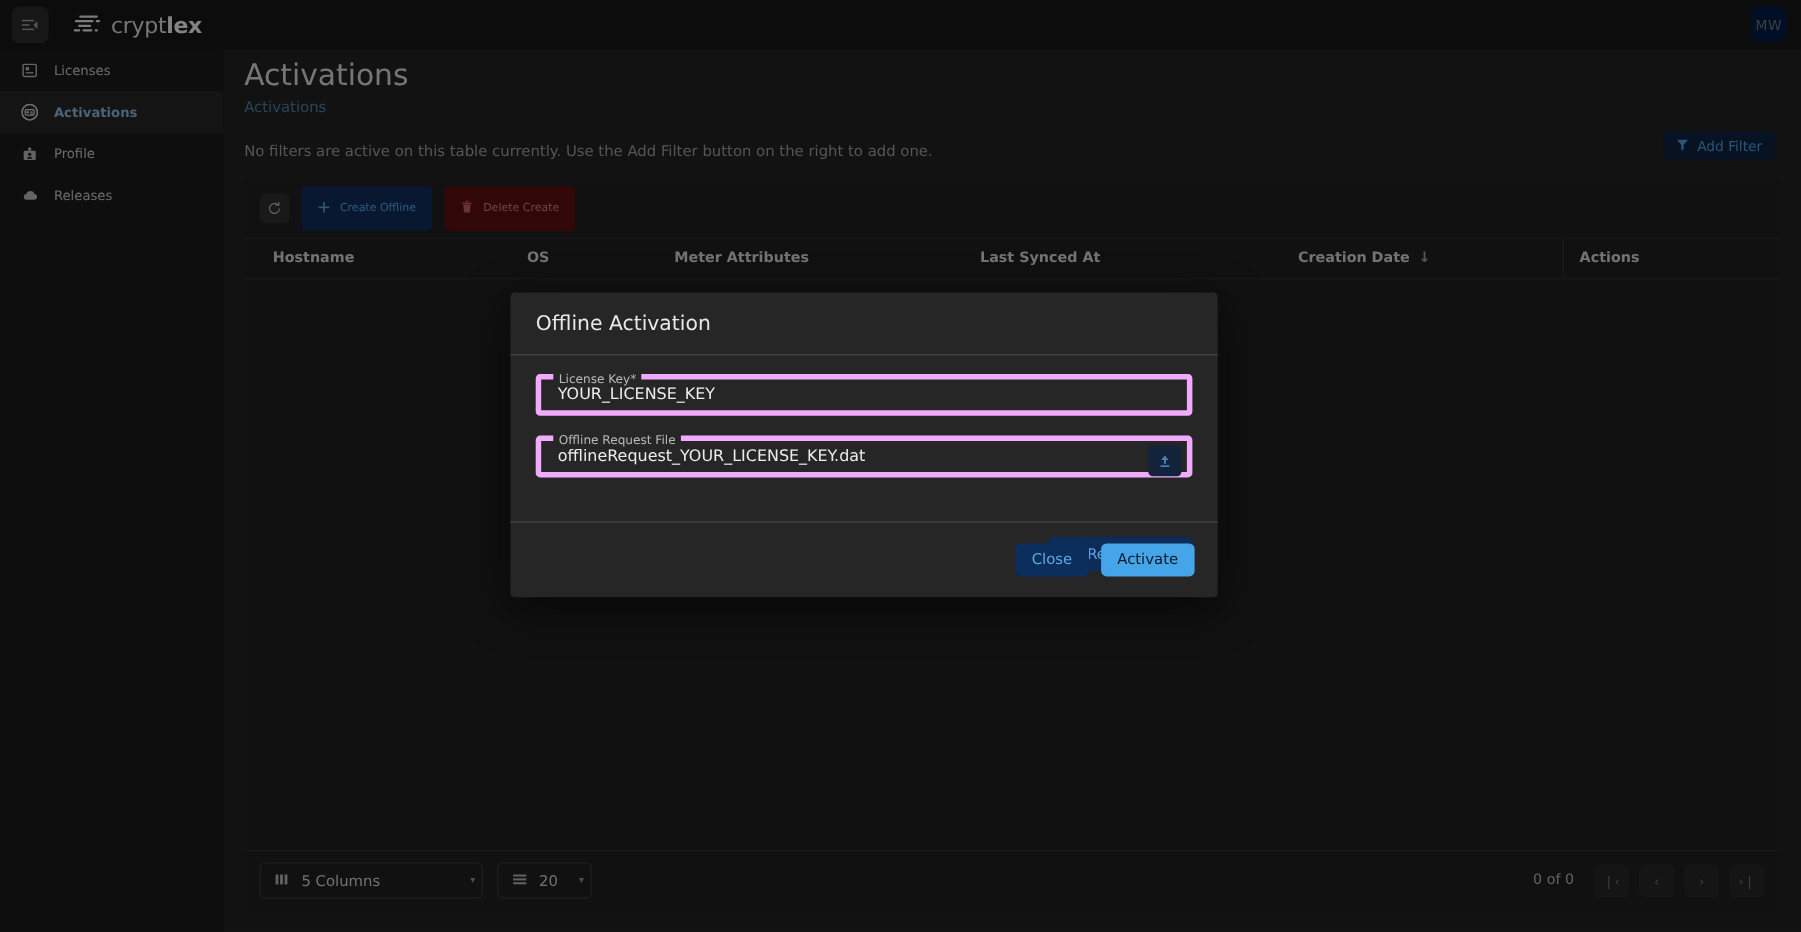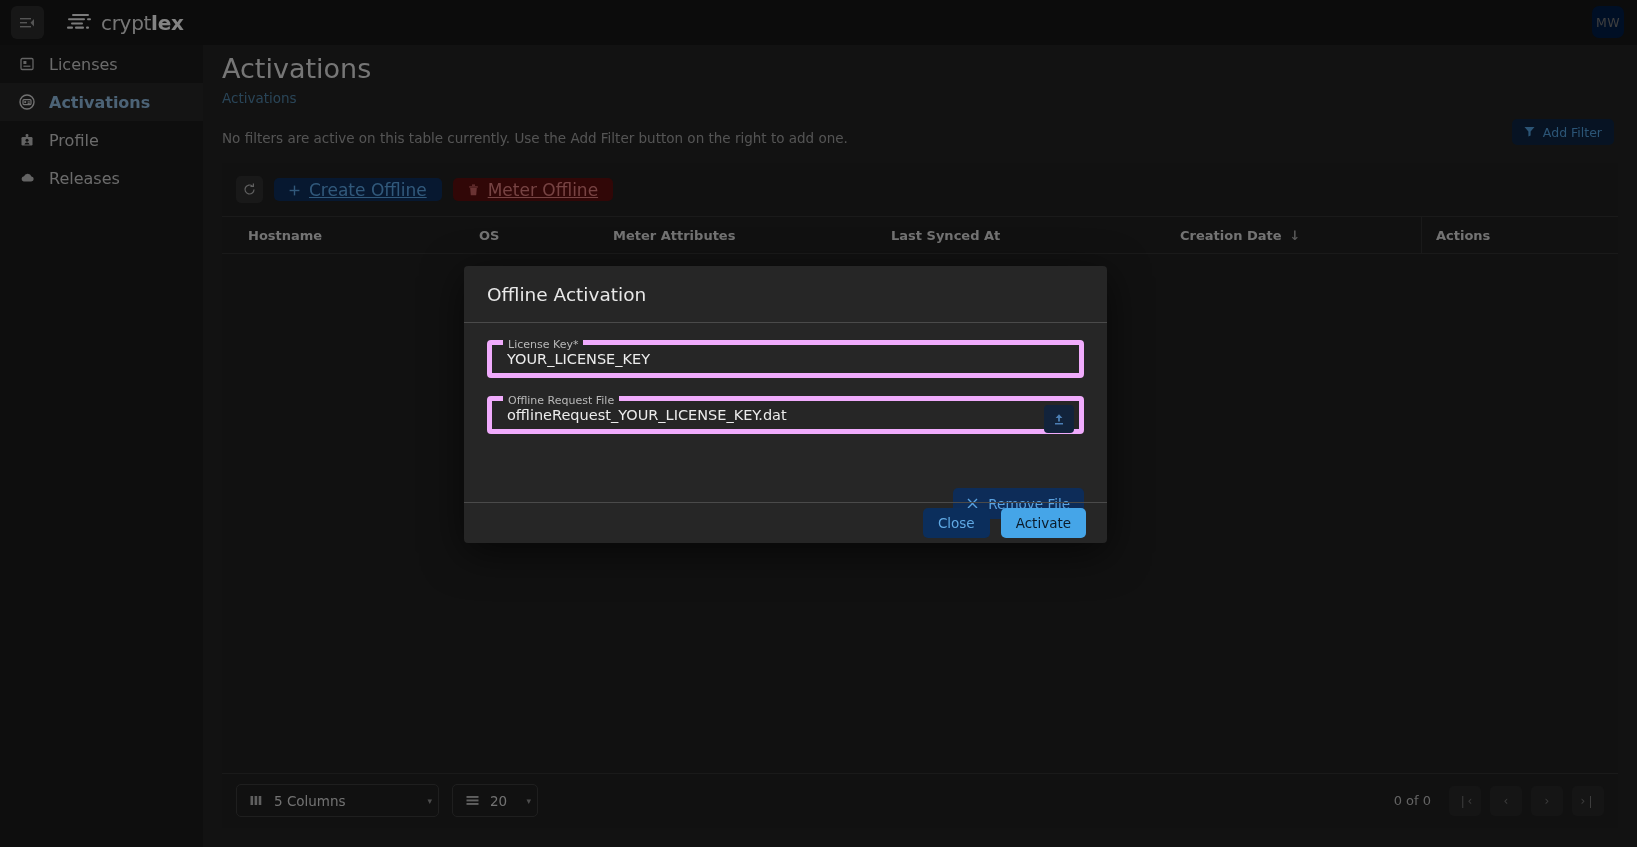--- a/index.html
+++ b/index.html
@@ -43,21 +43,21 @@
   }
 
   
   .sidebar {
     position: absolute; top: 45px; left: 0; width: 203px; height: 802px;
     background: #1a1a1a;
   }
   .nav-item {
     display: flex; align-items: center; gap: 13px;
     height: 38px; padding-left: 18px; cursor: pointer;
-    color: #c3c3c3; font-size: 16px;
+    color: #c3c3c3; font-size: 12px;
   }
   .nav-item .ico { width: 18px; display: flex; align-items: center; justify-content: center; }
   .nav-item.active { background: #262626; color: #8ab4d8; font-weight: 700; }
   .nav-item.active .ico svg { fill: #cfcfcf; }
 
   
   .main {
     position: absolute; top: 45px; left: 203px;
     width: 1434px; height: 802px;
     background: #222222;
@@ -97,23 +97,23 @@
   .toolbar {
     height: 53px; display: flex; align-items: center; gap: 11px;
     padding-left: 14px;
   }
   .icon-btn {
     width: 27px; height: 27px; background: #2e2e2e; border-radius: 5px;
     display: flex; align-items: center; justify-content: center;
     cursor: pointer;
   }
   .tbtn {
-    height: 23px; padding: 0 15px; border-radius: 5px;
+    height: 41px; padding: 0 15px; border-radius: 5px;
     display: flex; align-items: center; gap: 9px;
-    font-size: 17px; cursor: pointer; text-decoration: underline;
+    font-size: 10px; cursor: pointer;
   }
   .tbtn.create { background: #0d2c58; color: #5aa2e0; }
   .tbtn.delete { background: #5a0d0d; color: #d87a7a; }
 
   .thead {
     height: 38px; border-top: 1px solid #303030; border-bottom: 1px solid #303030;
     display: flex; align-items: center; position: relative;
   }
   .th {
     font-size: 13px; font-weight: 700; color: #d2d2d2;
@@ -181,21 +181,21 @@
     display: flex; align-items: center; justify-content: center;
     cursor: pointer;
   }
   .remove-file {
     position: absolute; right: 23px; top: 128px;
     height: 31px; padding: 0 14px; border-radius: 5px;
     background: #0d2c58; color: #5aa2e0; font-size: 13.5px;
     display: flex; align-items: center; gap: 10px; cursor: pointer; margin-top: 37px;
   }
   .dlg-foot {
-    position: absolute; left: 0; right: 0; bottom: 0; height: 41px;
+    position: absolute; left: 0; right: 0; bottom: 0; height: 69px;
     border-top: 1px solid #4a4a4a;
     display: flex; align-items: center; justify-content: flex-end;
     gap: 11px; padding-right: 21px;
   }
   .btn {
     height: 30px; padding: 0 15px; border-radius: 5px;
     font-size: 13.5px; display: flex; align-items: center; cursor: pointer;
   }
   .btn.close { background: #0b2e5c; color: #60a9e4; }
   .btn.activate { background: #45a5e8; color: #0b1b2a; }
@@ -311,21 +311,21 @@
           <span>Create Offline</span>
         </div>
         <div class="tbtn delete">
           <span>
             <svg width="11" height="12" viewBox="0 0 11 12">
                 <rect x="1.2" y="2.3" width="8.6" height="1.3" fill="#c25e5e"></rect>
                 <rect x="4" y="0.5" width="3" height="1.3" fill="#c25e5e"></rect>
                 <path d="M2.2 4h6.6l-0.6 7.2H2.8z" fill="#c25e5e"></path>
               </svg>
           </span>
-          <span>Meter Offline</span>
+          <span>Delete Create</span>
         </div>
       </div>
 
       <div class="thead">
         <div class="th" style="left:26px">
             <span>Hostname</span>
             <span class="sort"></span>
           </div>
         <div class="th" style="left:257px">
             <span>OS</span>

